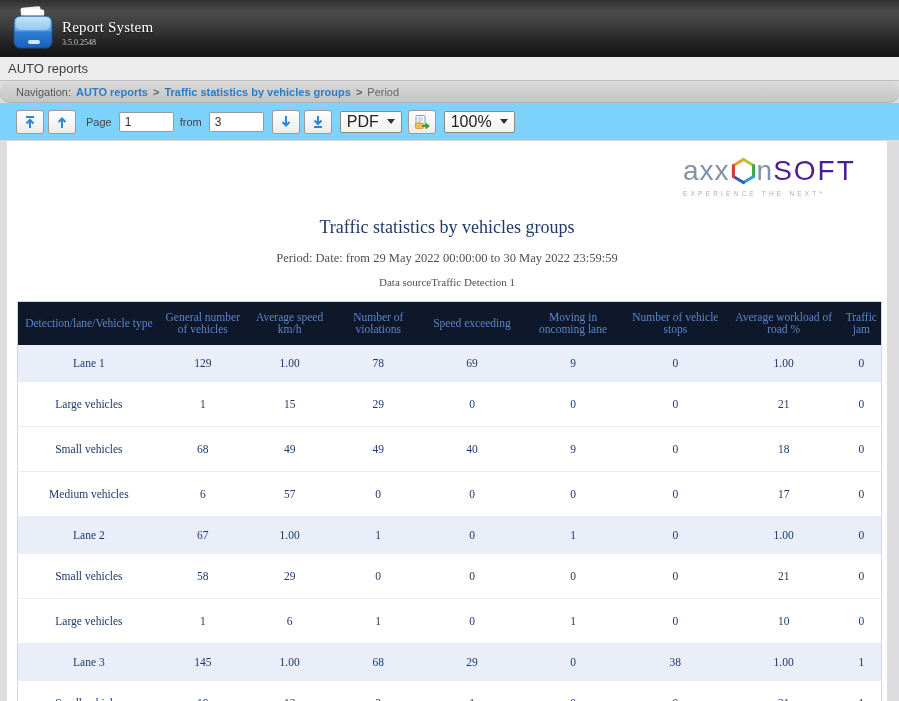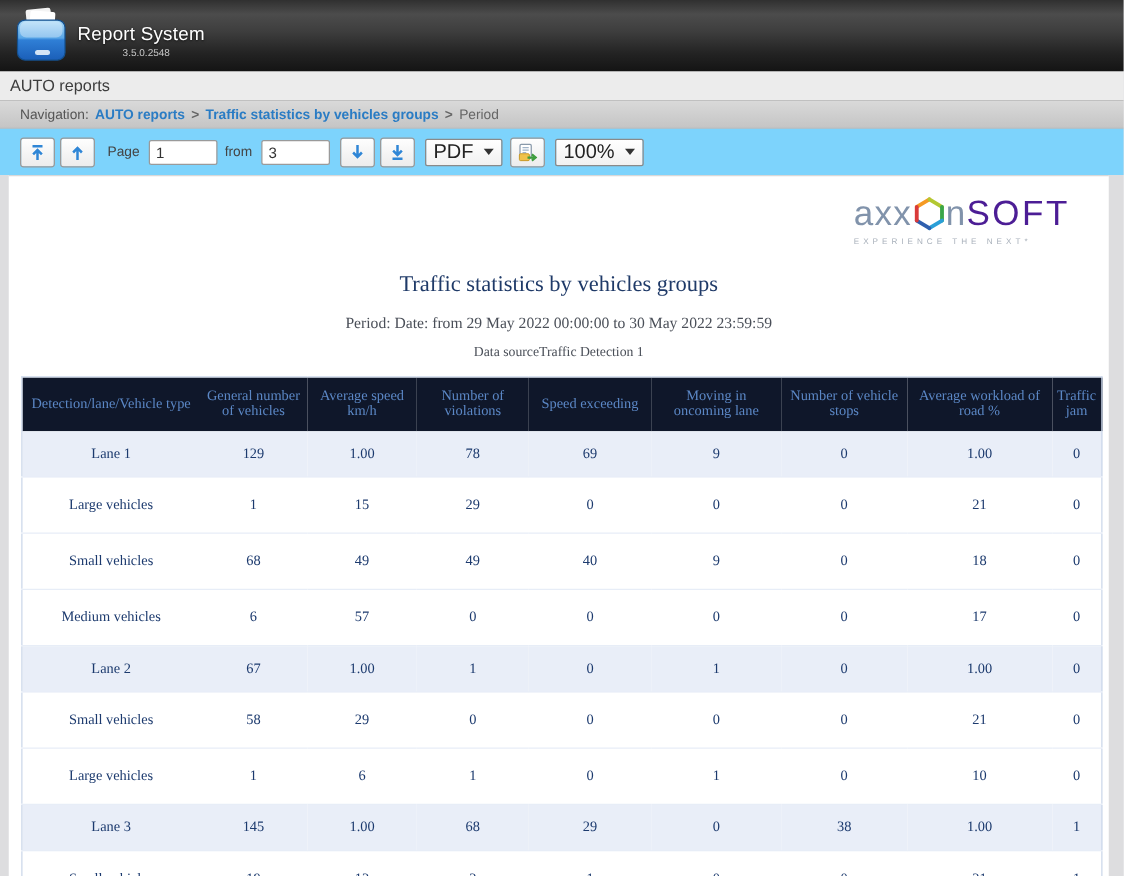--- a/index.html
+++ b/index.html
@@ -3,31 +3,31 @@
 <meta charset="utf-8">
 <style>
   * { margin:0; padding:0; box-sizing:border-box; }
   html,body { width:899px; height:701px; overflow:hidden; }
   body { font-family:"Liberation Sans", sans-serif; background:#dddddf; }
 
   
   .app-header { position:relative; height:57px;
     background:linear-gradient(180deg,#303030 0%,#4c4c4c 20%,#3d3d3d 45%,#232323 75%,#141414 100%); }
   .folder-icon { position:absolute; left:9px; top:4px; width:48px; height:49px; }
-  .app-title-block { position:absolute; left:62px; top:19px; display:flex; flex-direction:column; width:110px; }
+  .app-title-block { position:absolute; left:62px; top:19px; display:flex; flex-direction:column; width:110px;font-family:Liberation Serif, serif; }
   .app-title { color:#ffffff; font-size:15px; letter-spacing:.2px; text-shadow:0 1px 2px rgba(0,0,0,.7); }
-  .app-version { color:#c9c9c9; font-size:8px; text-align:center; margin-top:2px; }
+  .app-version { color:#c9c9c9; font-size:8px; text-align:left; margin-top:2px; }
 
   
   .section-bar { height:24px; background:#ececec; border-bottom:1px solid #c0c0c0;
     display:flex; align-items:center; padding-left:8px; font-size:13px; color:#3d3d3d; }
 
   
   .nav-bar { height:22px; background:linear-gradient(180deg,#d9d9d9,#c5c5c5); border-bottom:1px solid #b2b2b2;
-    display:flex; align-items:center; padding-left:16px; font-size:11px; color:#555; gap:5px; }
+    display:flex; align-items:center; padding-left:16px; font-size:11px; color:#555; gap:5px;border-radius:10px; }
   .nav-bar .crumb-link { color:#2a7cc4; font-weight:bold; text-decoration:none; cursor:pointer; }
   .nav-bar .crumb-sep { color:#666; font-weight:bold; }
   .nav-bar .crumb-current { color:#666; }
   .nav-label { font-weight:normal; color:#555; }
 
   
   .toolbar { height:37px; background:#7dd3fc; display:flex; align-items:center; padding-left:16px; }
   .tool-btn { width:28px; height:24px; background:linear-gradient(180deg,#fefefe,#ececec);
     border:1px solid #9a9a9a; border-radius:3px; display:flex; align-items:center; justify-content:center;
     cursor:pointer; margin-right:4px; }

